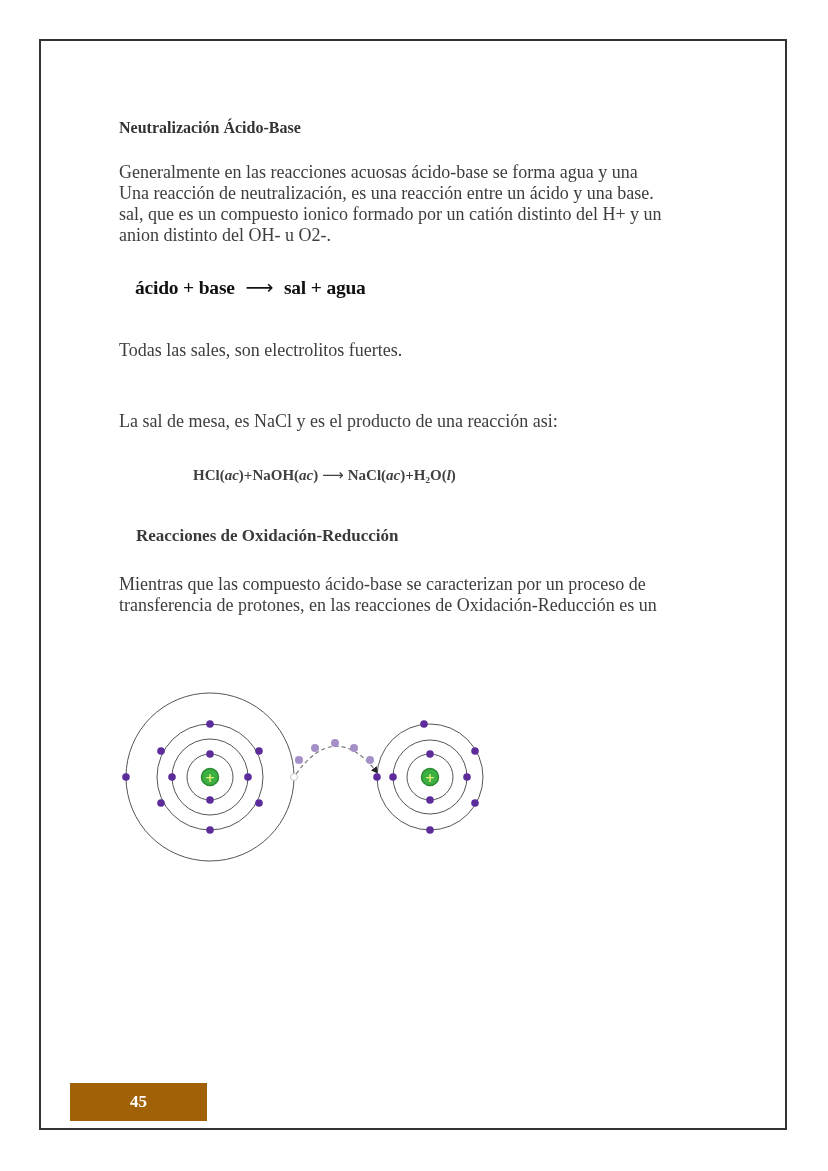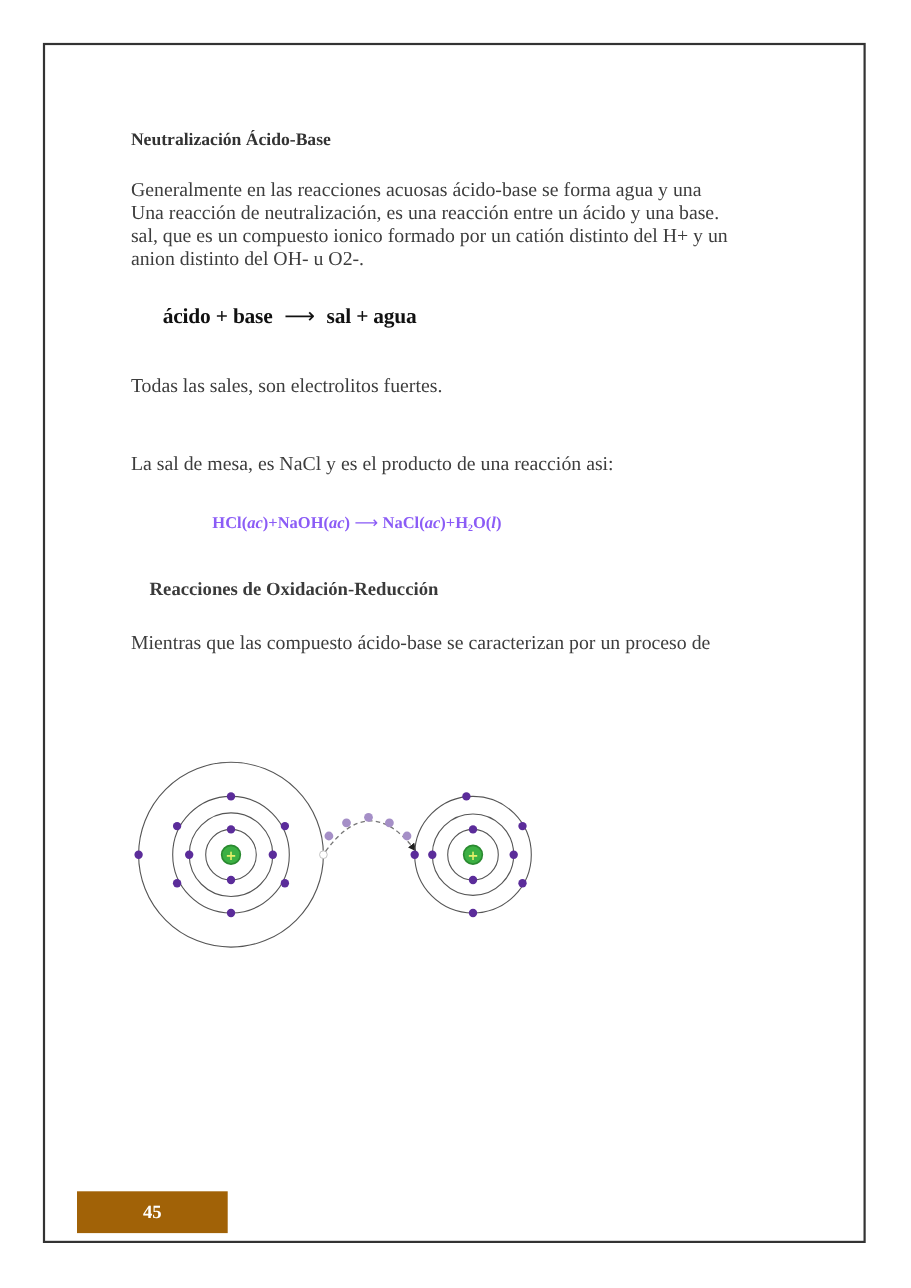--- a/index.html
+++ b/index.html
@@ -35,37 +35,37 @@
     }
     .para {
       left: 119px;
       font-size: 18px;
       line-height: 21px;
       color: #3d3d3d;
     }
     .para .line { display: block; white-space: nowrap; }
     .p1 { top: 162px; }
     .eq1 {
-      left: 148px;
+      left: 135px;
       top: 276px;
       font-size: 19.5px;
       font-weight: bold;
       color: #111111;
       white-space: nowrap;
       letter-spacing: -0.2px;
     }
     .eq1 .arrow { font-weight: normal; margin: 0 6px; }
     .p2 { top: 340px; }
     .p3 { top: 411px; }
     .eq2 {
       left: 193px;
       top: 466px;
       font-size: 15px;
       font-weight: bold;
-      color: #8b5cf6;
+      color: #404040;
       white-space: nowrap;
     }
     .eq2 i { font-weight: bold; }
     .eq2 .arrow { font-weight: normal; margin: 0 4px; }
     .eq2 sub { font-size: 9px; vertical-align: -3px; }
     .h-large {
       left: 136px;
       top: 526px;
       font-size: 17px;
       font-weight: bold;
@@ -125,20 +125,21 @@
 <div class="abs para p3">
   <span class="line">La sal de mesa, es NaCl y es el producto de una reacción asi:</span>
 </div>
 
 <div class="abs eq2"><span>HCl</span>(<i>ac</i>)<span>+</span><span>NaOH</span>(<i>ac</i>)<span class="arrow">⟶</span><span>NaCl</span>(<i>ac</i>)<span>+</span><span>H</span><sub>2</sub><span>O</span>(<i>l</i>)</div>
 
 <div class="abs h-large">Reacciones de Oxidación-Reducción</div>
 
 <div class="abs para p4">
   <span class="line">Mientras que las compuesto ácido-base se caracterizan por un proceso de</span>
+  <span class="line">transferencia de protones, en las reacciones de Oxidación-Reducción es un</span>
 </div>
 
 <svg class="abs diagram" viewBox="0 0 390 180" width="390" height="180">
   <defs>
     <marker id="arrowhead" markerWidth="6" markerHeight="6" refX="3" refY="3" orient="auto">
       <path d="M0,0 L6,3 L0,6 z" fill="#222"></path>
     </marker>
   </defs>
 
   <g>

